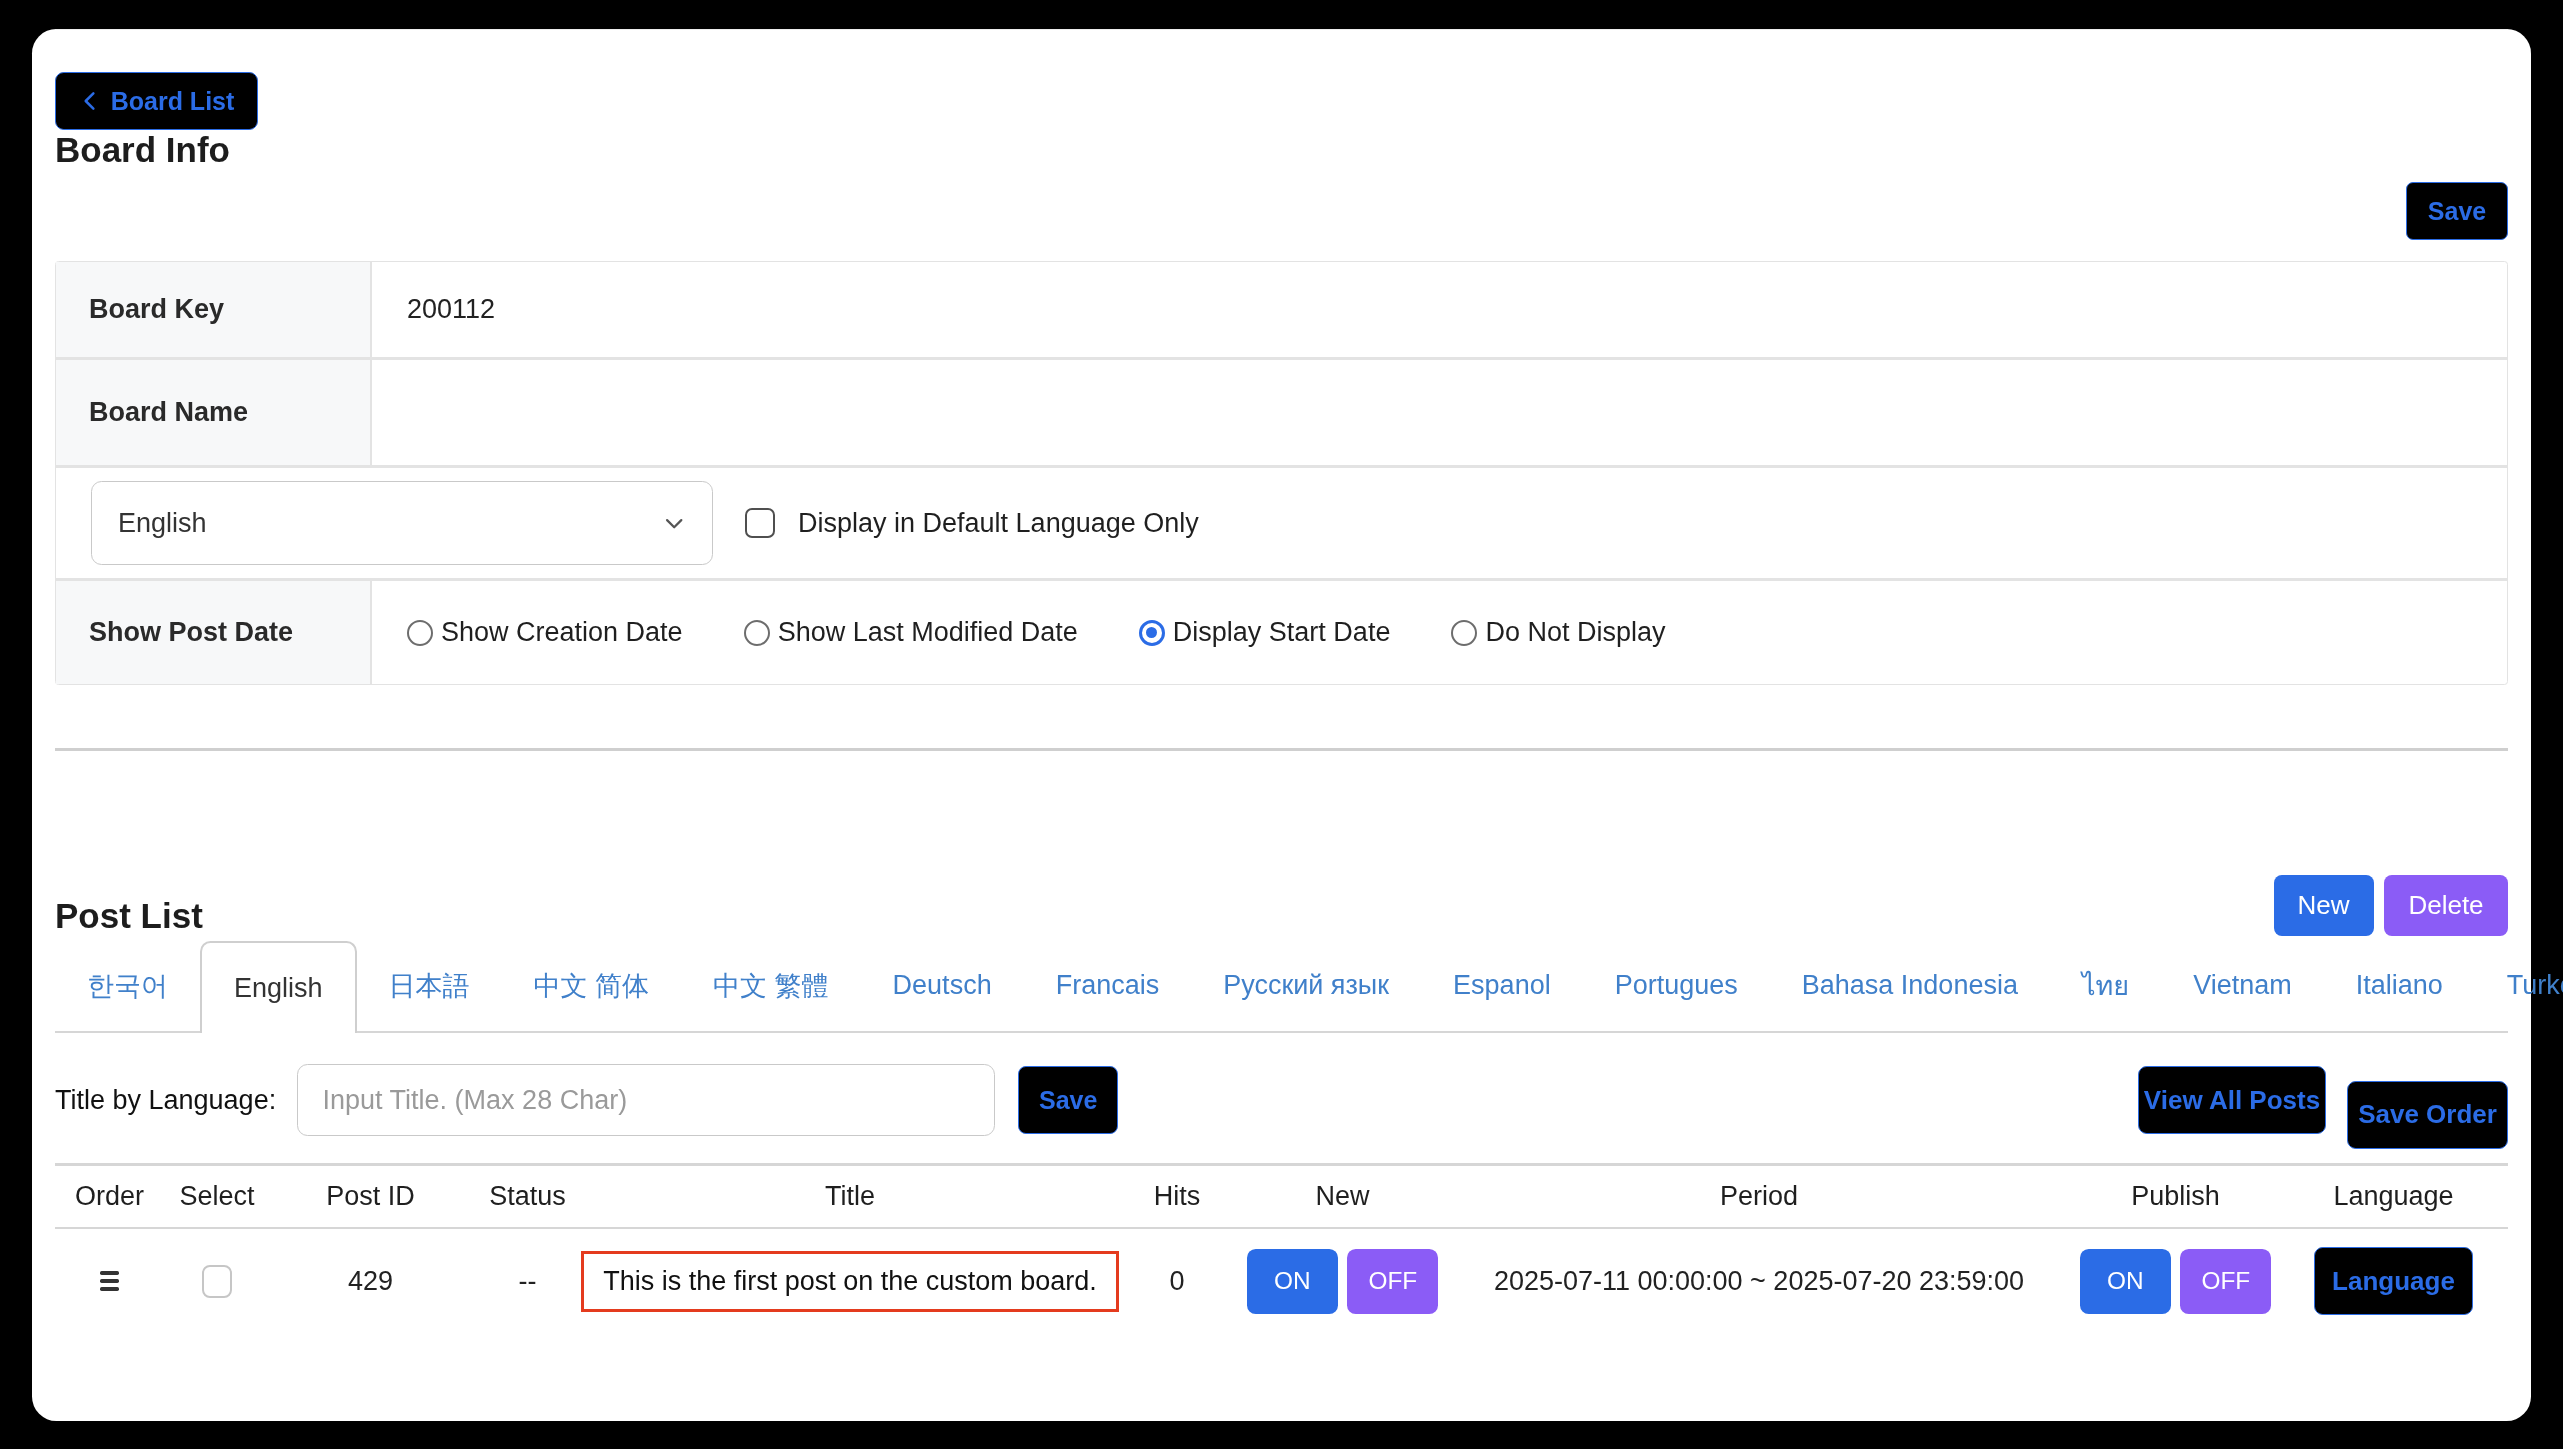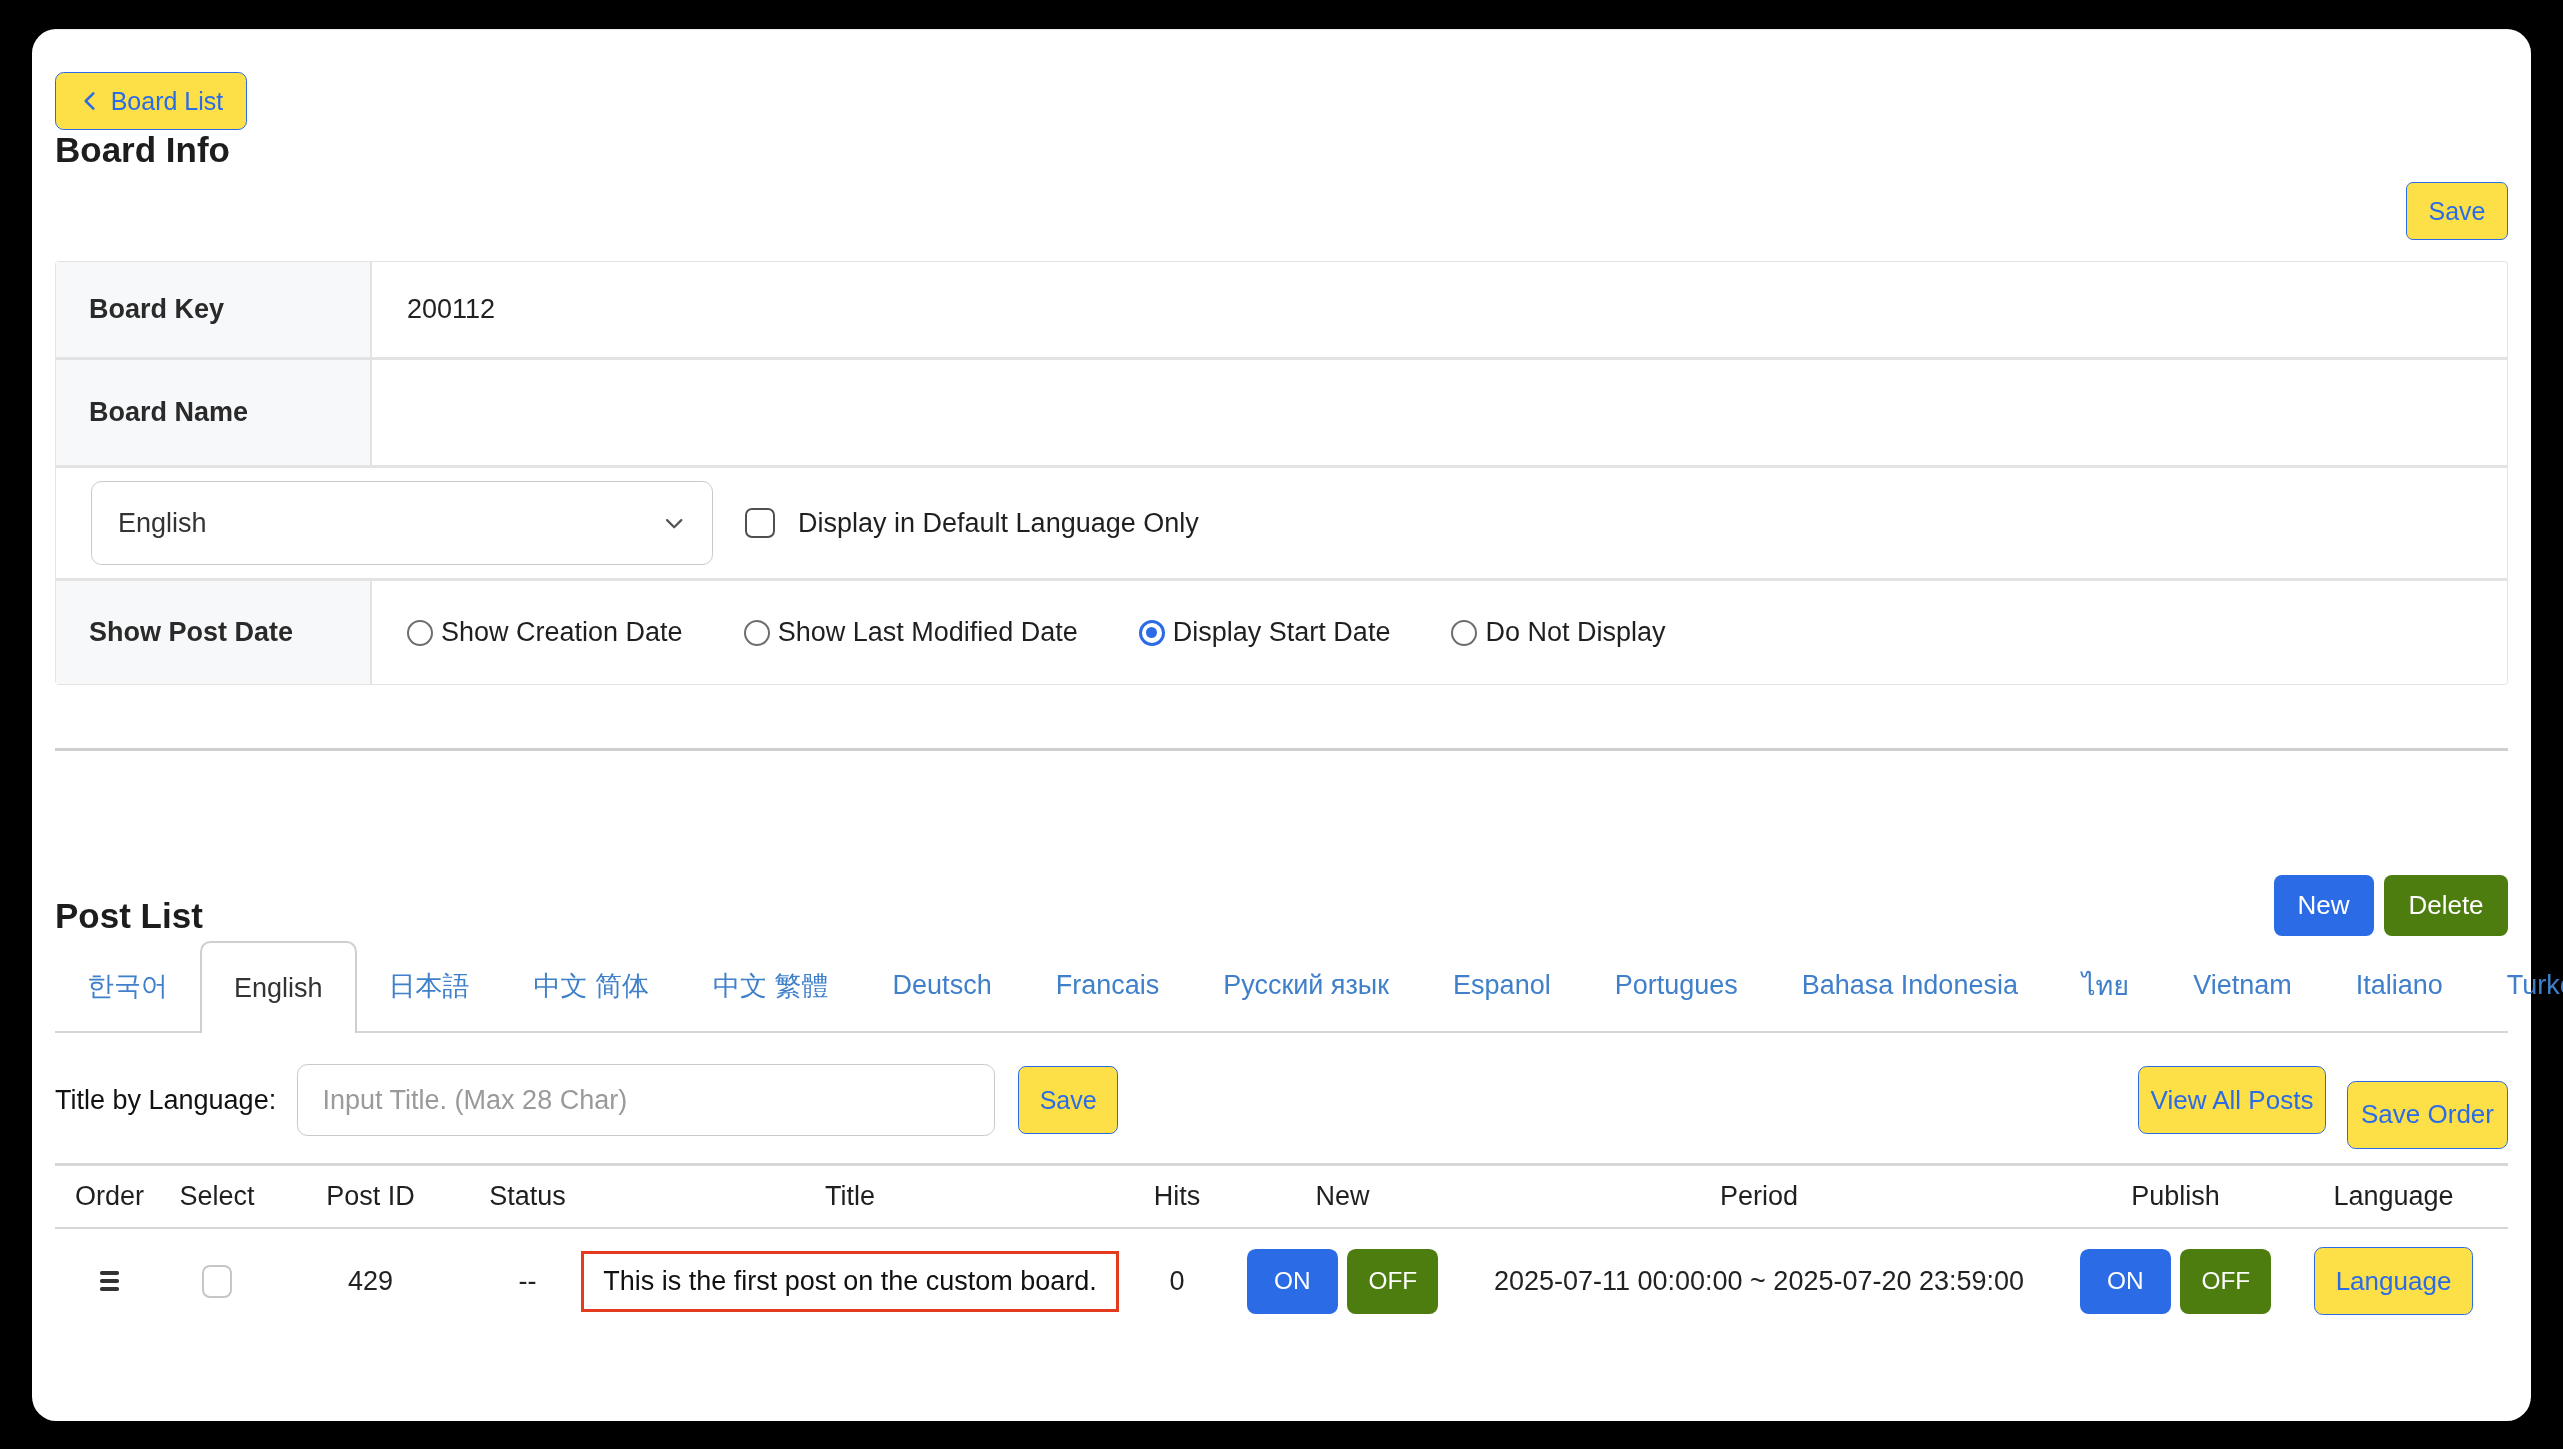--- a/index.html
+++ b/index.html
@@ -5,23 +5,23 @@
   * { box-sizing: border-box; }
   html, body { margin:0; padding:0; width:2563px; height:1450px; background:#000; overflow:hidden;
     font-family:"Liberation Sans","DejaVu Sans",sans-serif; color:#222; }
   .card { position:relative; margin:29px 32px; width:2499px; height:1392px; background:#fff;
     border-radius:24.4px; padding:0 23px; }
   .top-line { border-top:1.7px solid #ededed; margin-top:15px; }
 
   
   .btn { display:inline-flex; align-items:center; justify-content:center; border-radius:8.7px;
     font-size:25px; cursor:pointer; user-select:none; white-space:nowrap; }
-  .btn-outline { background:#fde047; border:1.7px solid #2b6ce6; color:#2b6ce6; }
+  .btn-outline { background:#000000; border:1.7px solid #2b6ce6; color:#2b6ce6;font-weight:bold; }
   .btn-blue { background:#2b6ce6; border:none; color:#fff; }
-  .btn-gray { background:#4d7c0f; border:none; color:#fff; }
+  .btn-gray { background:#8b5cf6; border:none; color:#fff; }
 
   .back-btn { margin-top:42px; height:58px; padding:0 23px; gap:8.7px; font-size:25px; }
   .back-btn svg { width:23px; height:26px; }
 
   h2.section-title { font-size:35px; font-weight:bold; color:#1d1d1d; margin:0; }
   .board-title { margin-top:44px; }
   .save-row { display:flex; justify-content:flex-end; margin-top:12.2px; }
   .save-btn { width:102px; height:58px; border-radius:7px; }
 
   

